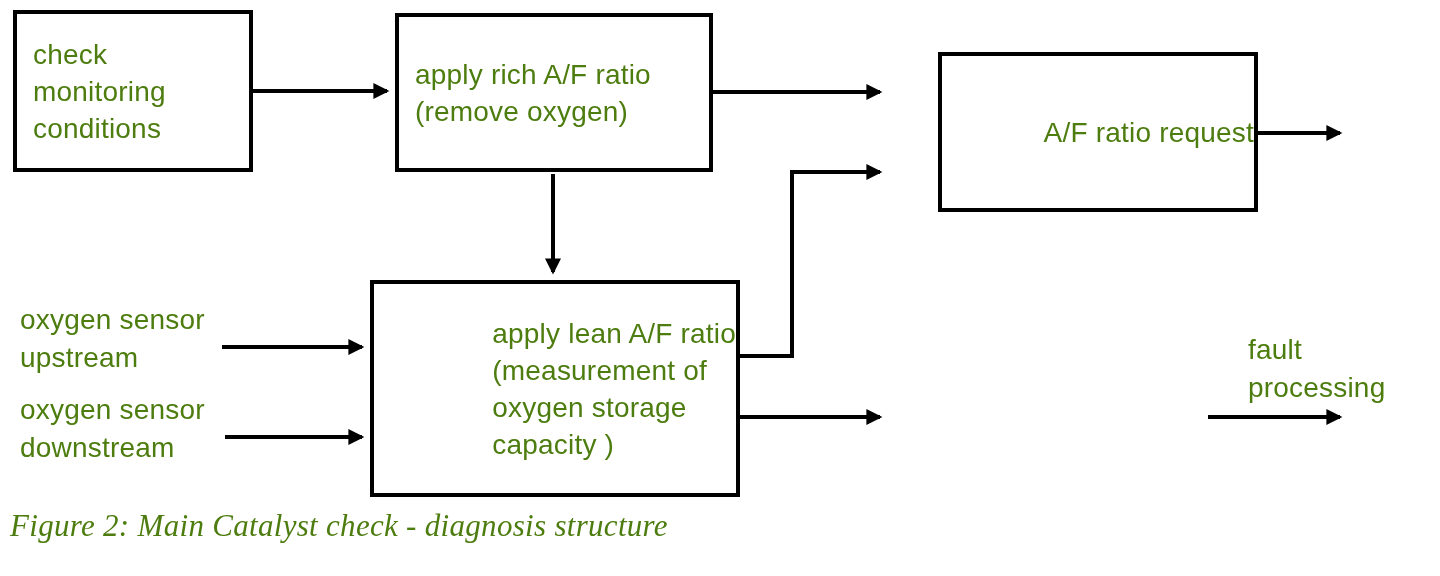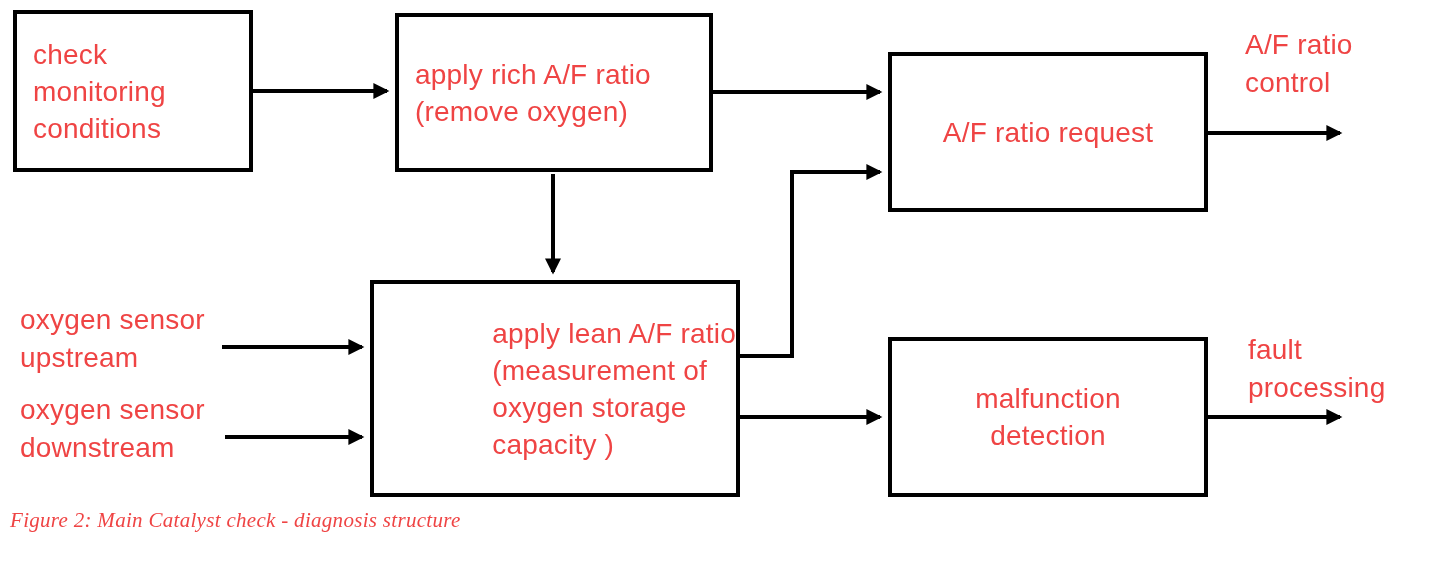--- a/index.html
+++ b/index.html
@@ -6,21 +6,21 @@
     margin: 0;
     padding: 0;
     background: #ffffff;
   }
   .stage {
     position: relative;
     width: 1440px;
     height: 576px;
     background: #ffffff;
     font-family: "Liberation Sans", sans-serif;
-    color: #ef4444;
+    color: #4d7c0f;
     overflow: hidden;
   }
   .node {
     position: absolute;
     box-sizing: border-box;
     border: 4px solid #000000;
     background: #ffffff;
     display: flex;
     align-items: center;
     font-size: 28px;
@@ -43,35 +43,35 @@
     line-height: 38px;
     white-space: pre-line;
     letter-spacing: 0.2px;
   }
   .caption {
     position: absolute;
     left: 10px;
     top: 508px;
     font-family: "Liberation Serif", serif;
     font-style: italic;
-    font-size: 21px;
+    font-size: 31px;
     letter-spacing: 0.3px;
   }
   svg.wires {
     position: absolute;
     left: 0;
     top: 0;
     width: 1440px;
     height: 576px;
     pointer-events: none;
   }
   
   #node-check       { left: 13px;  top: 10px;  width: 240px; height: 162px; }
   #node-rich        { left: 395px; top: 13px;  width: 318px; height: 159px; }
-  #node-request     { left: 888px; top: 52px;  width: 320px; height: 160px; }
+  #node-request     { left: 938px; top: 52px;  width: 320px; height: 160px; justify-content: flex-end; }
   #node-lean        { left: 370px; top: 280px; width: 370px; height: 217px; justify-content: flex-end; }
   #node-malfunction { left: 888px; top: 337px; width: 320px; height: 160px; }
   
   #label-upstream    { left: 20px;   top: 301px; }
   #label-downstream  { left: 20px;   top: 391px; }
   #label-af-control  { left: 1245px; top: 26px;  }
   #label-fault       { left: 1248px; top: 316px; margin-top: 15px; }
 </style>
 </head>
 <body>
@@ -112,32 +112,26 @@
     <span>A/F ratio request</span>
   </div>
 
   <div class="node left-text" id="node-lean">
     <span>apply lean A/F ratio
 (measurement of
 oxygen storage
 capacity )</span>
   </div>
 
-  <div class="node center-text" id="node-malfunction">
-    <span>malfunction
-detection</span>
-  </div>
 
   <div class="io-label" id="label-upstream">oxygen sensor
 upstream</div>
 
   <div class="io-label" id="label-downstream">oxygen sensor
 downstream</div>
 
-  <div class="io-label" id="label-af-control">A/F ratio
-control</div>
 
   <div class="io-label" id="label-fault">fault
 processing</div>
 
   <div class="caption">Figure 2: Main Catalyst check - diagnosis structure</div>
 
 </div>
 
 </body></html>

